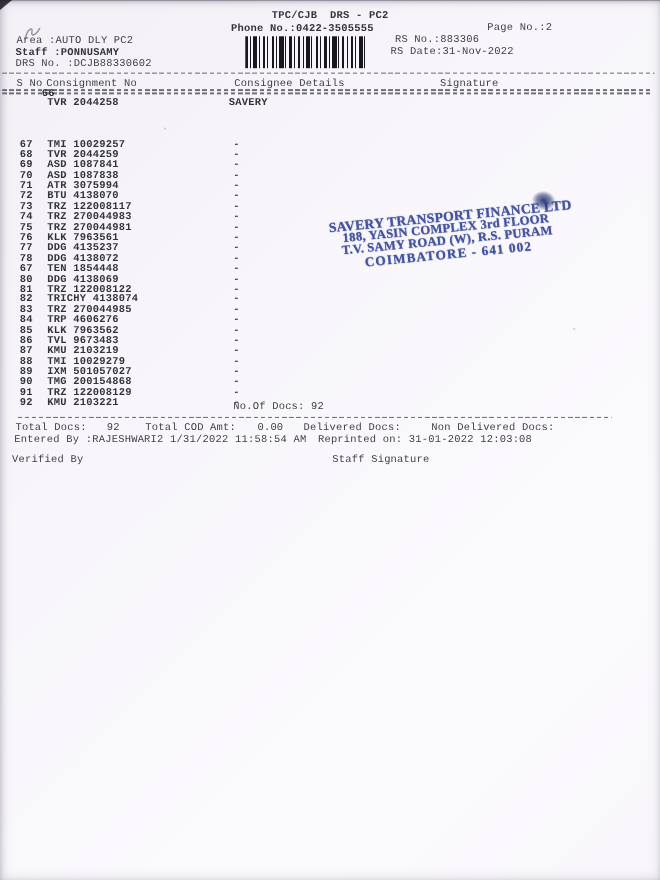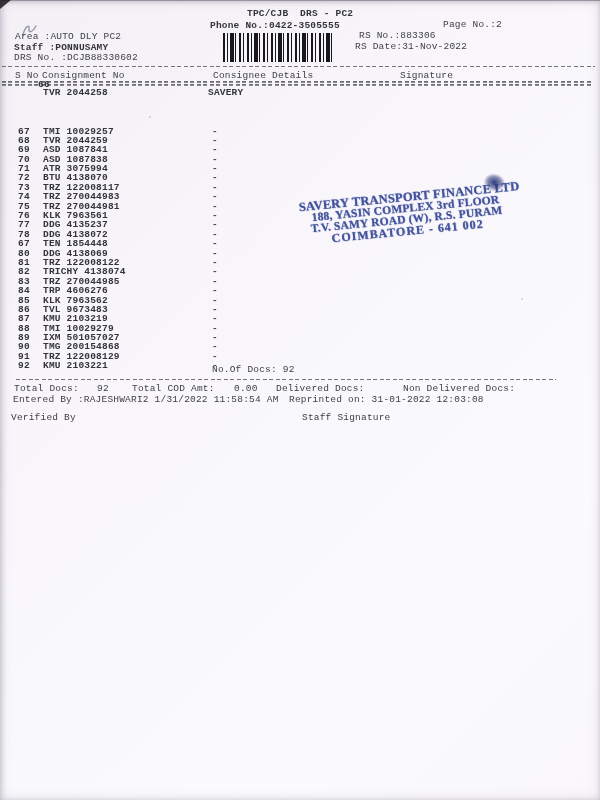--- a/index.html
+++ b/index.html
@@ -230,21 +230,21 @@
   </div>
 
   <div class="abs" style="left:212px;top:364.5px;">No.Of Docs: 92</div>
   <div class="sep" style="left:16px;top:378.5px;width:540px;"></div>
 
   <div class="abs" style="left:14px;top:384px;">Total Docs:</div>
   <div class="abs" style="left:97px;top:384px;">92</div>
   <div class="abs" style="left:132px;top:384px;">Total COD Amt:</div>
   <div class="abs" style="left:234px;top:384px;">0.00</div>
   <div class="abs" style="left:276px;top:384px;">Delivered Docs:</div>
-  <div class="abs" style="left:403px;top:384px;">Non Delivered Docs:</div>
+  <div class="abs" style="left:392px;top:384px;">Non Delivered Docs:</div>
 
   <div class="abs" style="left:13px;top:394.5px;">Entered By :RAJESHWARI2 1/31/2022 11:58:54 AM</div>
   <div class="abs" style="left:289px;top:394.5px;">Reprinted on: 31-01-2022 12:03:08</div>
 
   <div class="abs" style="left:11px;top:412.5px;">Verified By</div>
   <div class="abs" style="left:302px;top:412.5px;">Staff Signature</div>
 
 </div>
 
 </body></html>

